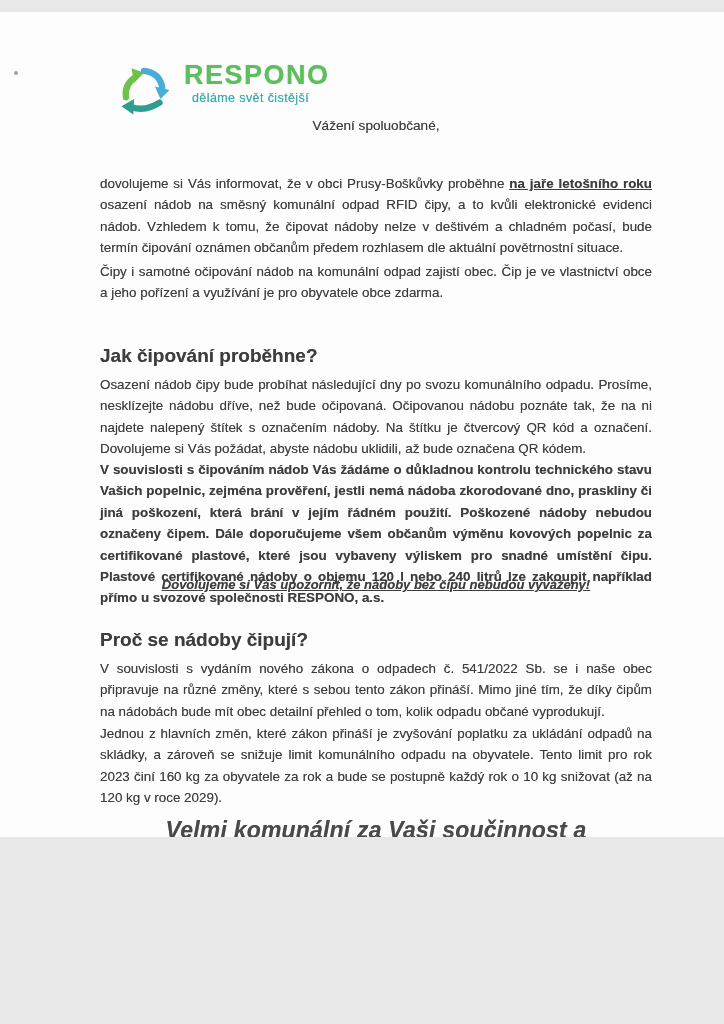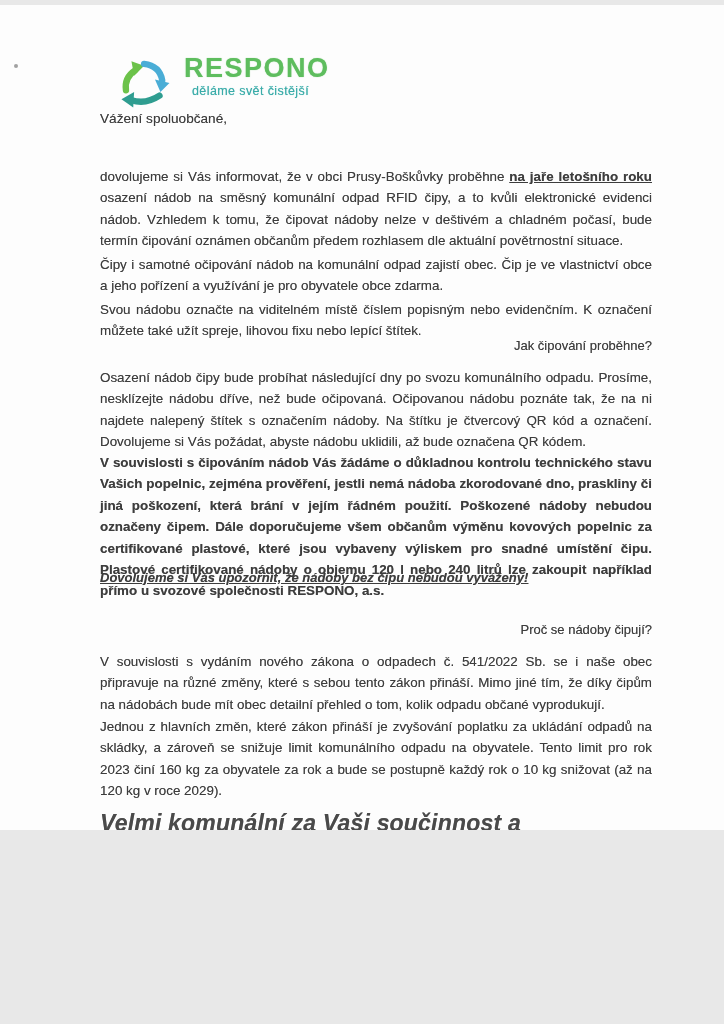--- a/index.html
+++ b/index.html
@@ -3,35 +3,35 @@
 <meta charset="utf-8">
 <style>
   html,body{margin:0;padding:0;background:#e8e8e8;}
   .page{
     position:relative;
     width:724px;height:825px;
     background:#fdfdfd;
     font-family:"Liberation Sans", sans-serif;
     color:#3d3d3d;
     overflow:hidden;
-    margin:5px auto;
+    margin:12px auto;
   }
   .abs{position:absolute;}
-  .content{left:100px;width:552px;}
+  .content{left:100px;width:552px;text-align:center;}
   .para{
     font-size:13.4px;
     line-height:21.4px;
     text-align:justify;
     text-shadow:0 0 0.5px rgba(70,70,70,.6);
   }
   .para.bold{font-weight:bold;}
   .inline-em{font-weight:bold;text-decoration:underline;}
   .salutation{font-size:13.6px;text-shadow:0 0 0.5px rgba(70,70,70,.6);}
   .heading{
-    font-size:13px;font-weight:normal;text-align:right;
+    font-size:19px;font-weight:bold;text-align:left;
     text-shadow:0 0 0.5px rgba(70,70,70,.6);
   }
   .warning{
     font-size:13px;font-weight:bold;font-style:italic;
     text-decoration:underline;
     text-shadow:0 0 0.5px rgba(70,70,70,.6);
   }
   .closing{
     font-size:23px;font-weight:bold;font-style:italic;
     color:#4a4a4a;letter-spacing:.2px;
@@ -85,21 +85,20 @@
       <span class="tagline">děláme svět čistější</span>
     </span>
   </div>
 
   <div class="abs content salutation" style="top:106px;">Vážení spoluobčané,</div>
 
   <div class="abs content para" style="top:161px;"><span>dovolujeme si Vás informovat, že v obci Prusy-Boškůvky proběhne </span><span class="inline-em">na jaře letošního roku</span><span> osazení nádob na směsný komunální odpad RFID čipy, a to kvůli elektronické evidenci nádob. Vzhledem k tomu, že čipovat nádoby nelze v deštivém a chladném počasí, bude termín čipování oznámen občanům předem rozhlasem dle aktuální povětrnostní situace.</span></div>
 
   <div class="abs content para" style="top:249px;">Čipy i samotné očipování nádob na komunální odpad zajistí obec. Čip je ve vlastnictví obce a jeho pořízení a využívání je pro obyvatele obce zdarma.</div>
 
-  <div class="abs content para" style="top:294px;">Svou nádobu označte na viditelném místě číslem popisným nebo evidenčním. K označení můžete také užít spreje, lihovou fixu nebo lepící štítek.</div>
 
   <div class="abs content heading" style="top:333px;">Jak čipování proběhne?</div>
 
   <div class="abs content para" style="top:362px;">Osazení nádob čipy bude probíhat následující dny po svozu komunálního odpadu. Prosíme, nesklízejte nádobu dříve, než bude očipovaná. Očipovanou nádobu poznáte tak, že na ni najdete nalepený štítek s označením nádoby. Na štítku je čtvercový QR kód a označení. Dovolujeme si Vás požádat, abyste nádobu uklidili, až bude označena QR kódem.</div>
 
   <div class="abs content para bold" style="top:447px;">V souvislosti s čipováním nádob Vás žádáme o důkladnou kontrolu technického stavu Vašich popelnic, zejména prověření, jestli nemá nádoba zkorodované dno, praskliny či jiná poškození, která brání v jejím řádném použití. Poškozené nádoby nebudou označeny čipem. Dále doporučujeme všem občanům výměnu kovových popelnic za certifikované plastové, které jsou vybaveny výliskem pro snadné umístění čipu. Plastové certifikované nádoby o objemu 120 l nebo 240 litrů lze zakoupit například přímo u svozové společnosti RESPONO, a.s.</div>
 
   <div class="abs content warning" style="top:565px;">Dovolujeme si Vás upozornit, že nádoby bez čipu nebudou vyváženy!</div>
 
   <div class="abs content heading" style="top:617px;">Proč se nádoby čipují?</div>

